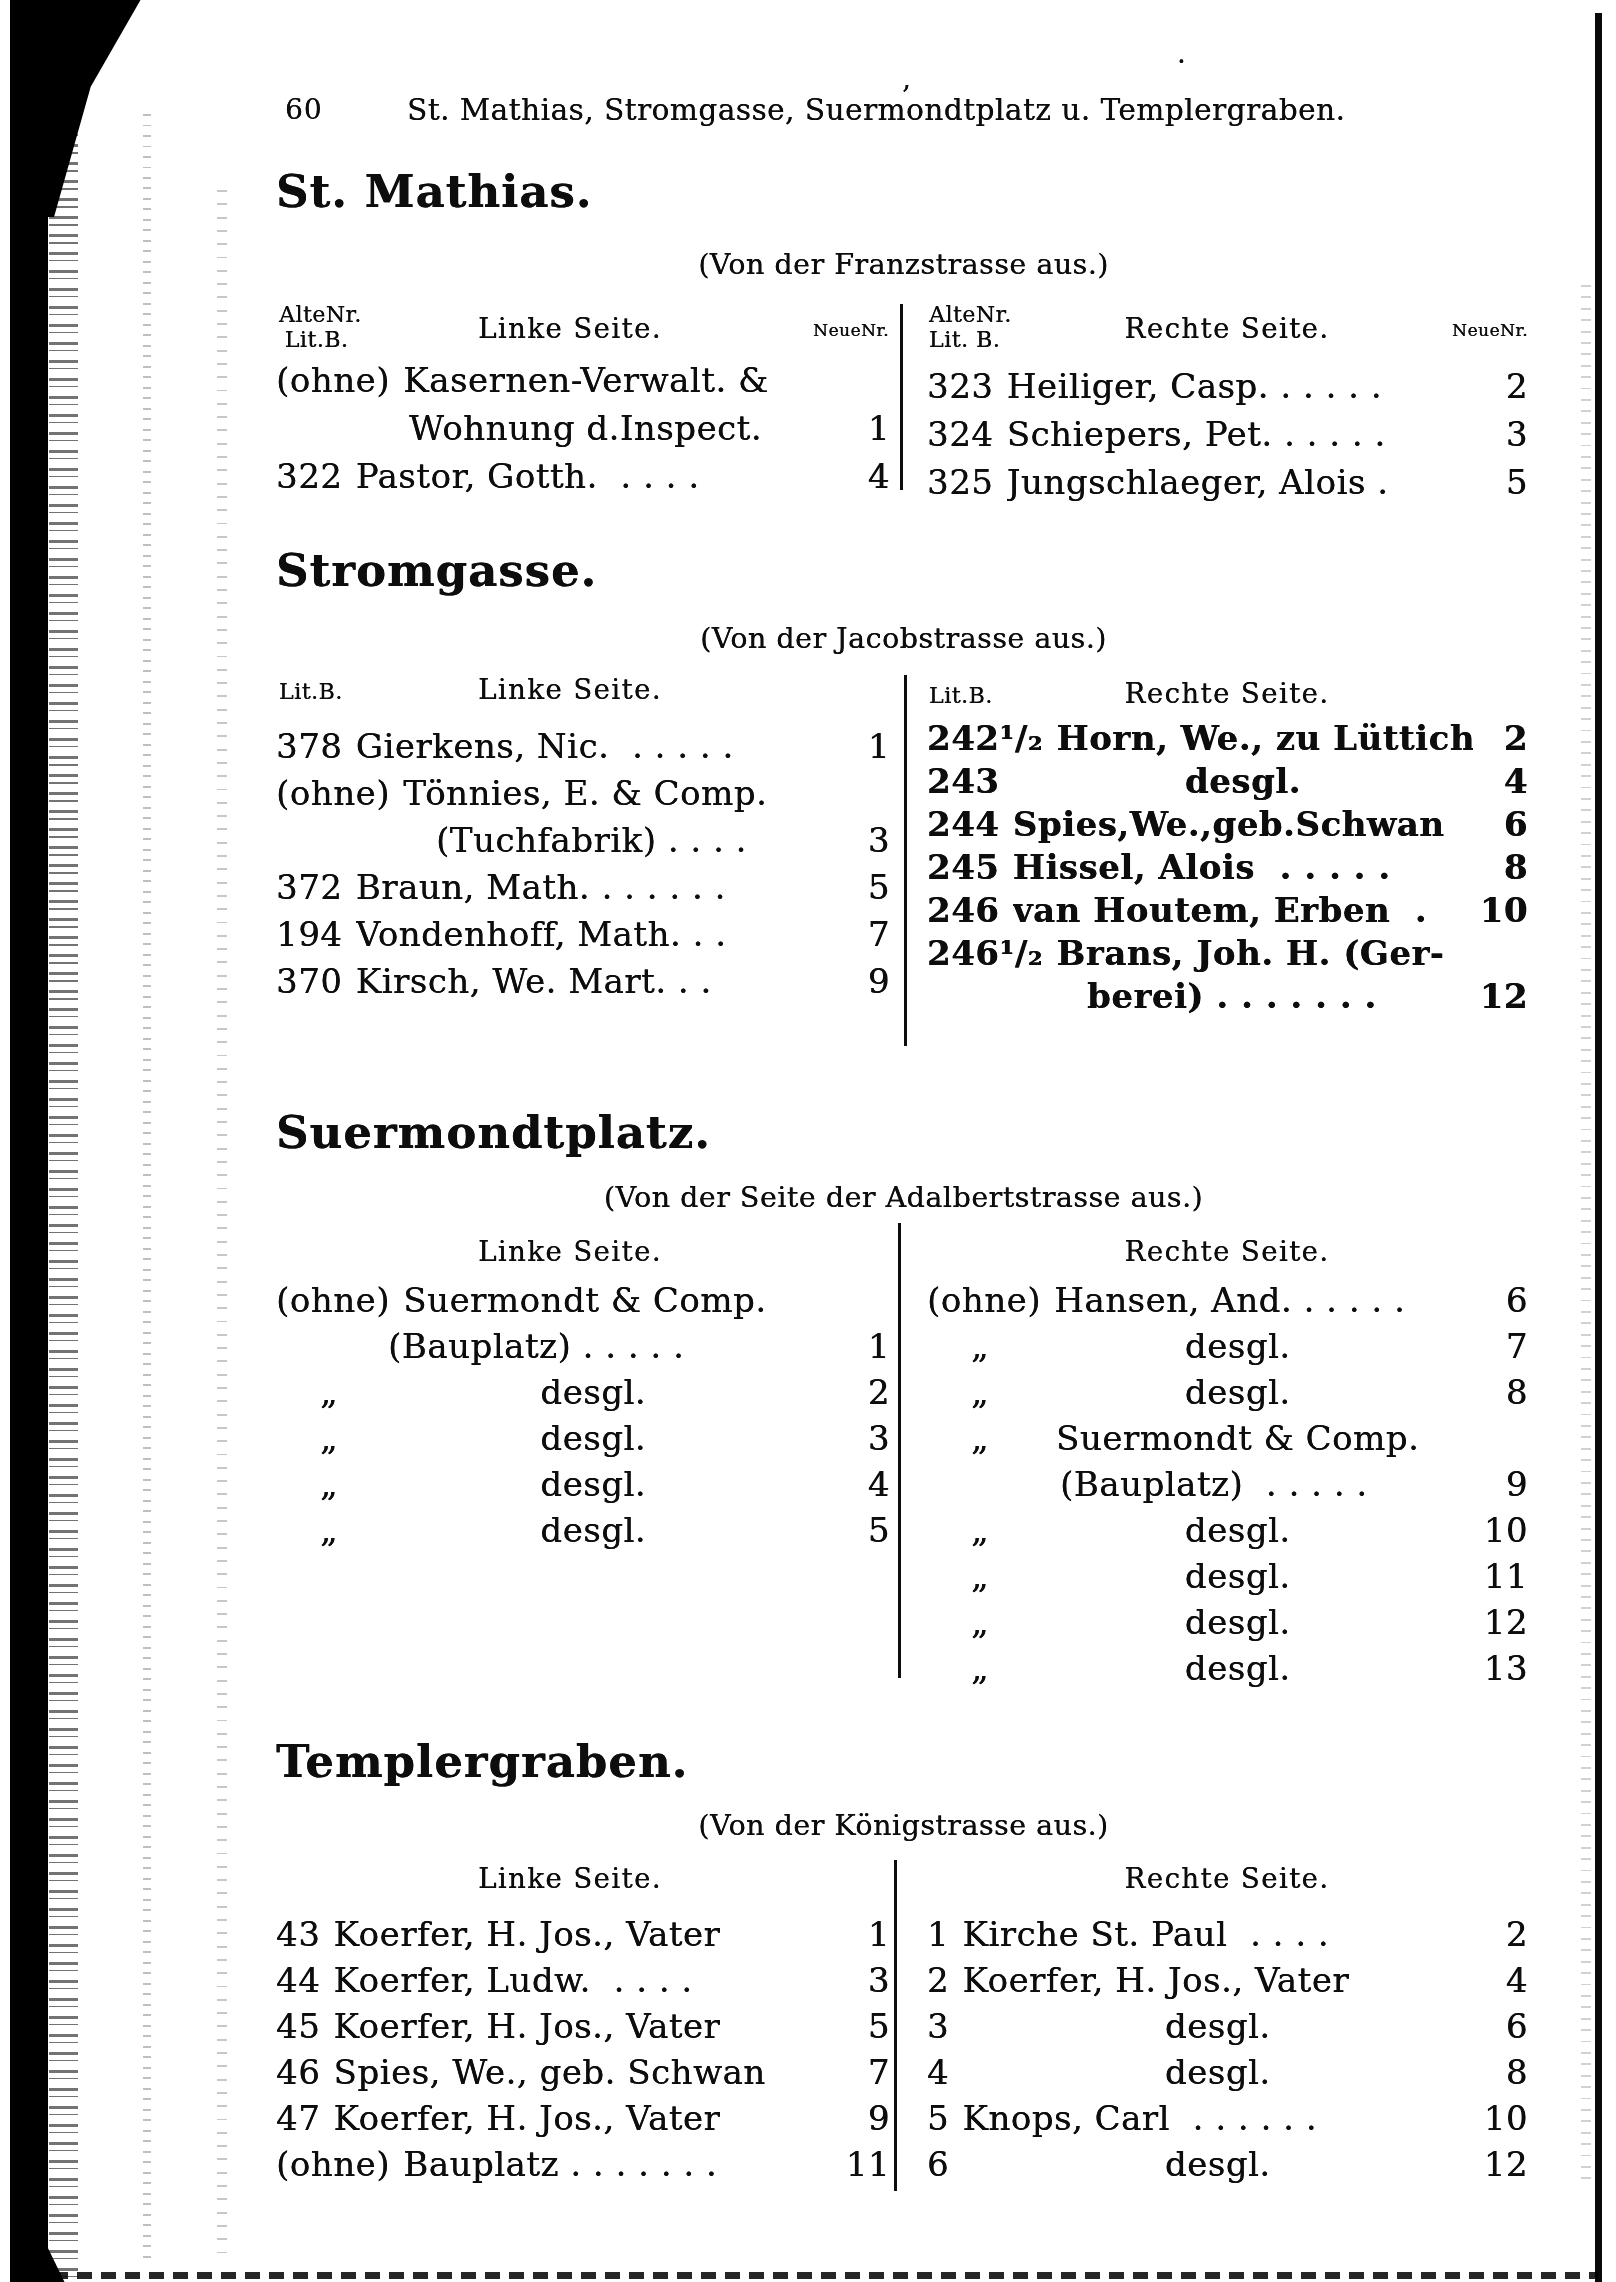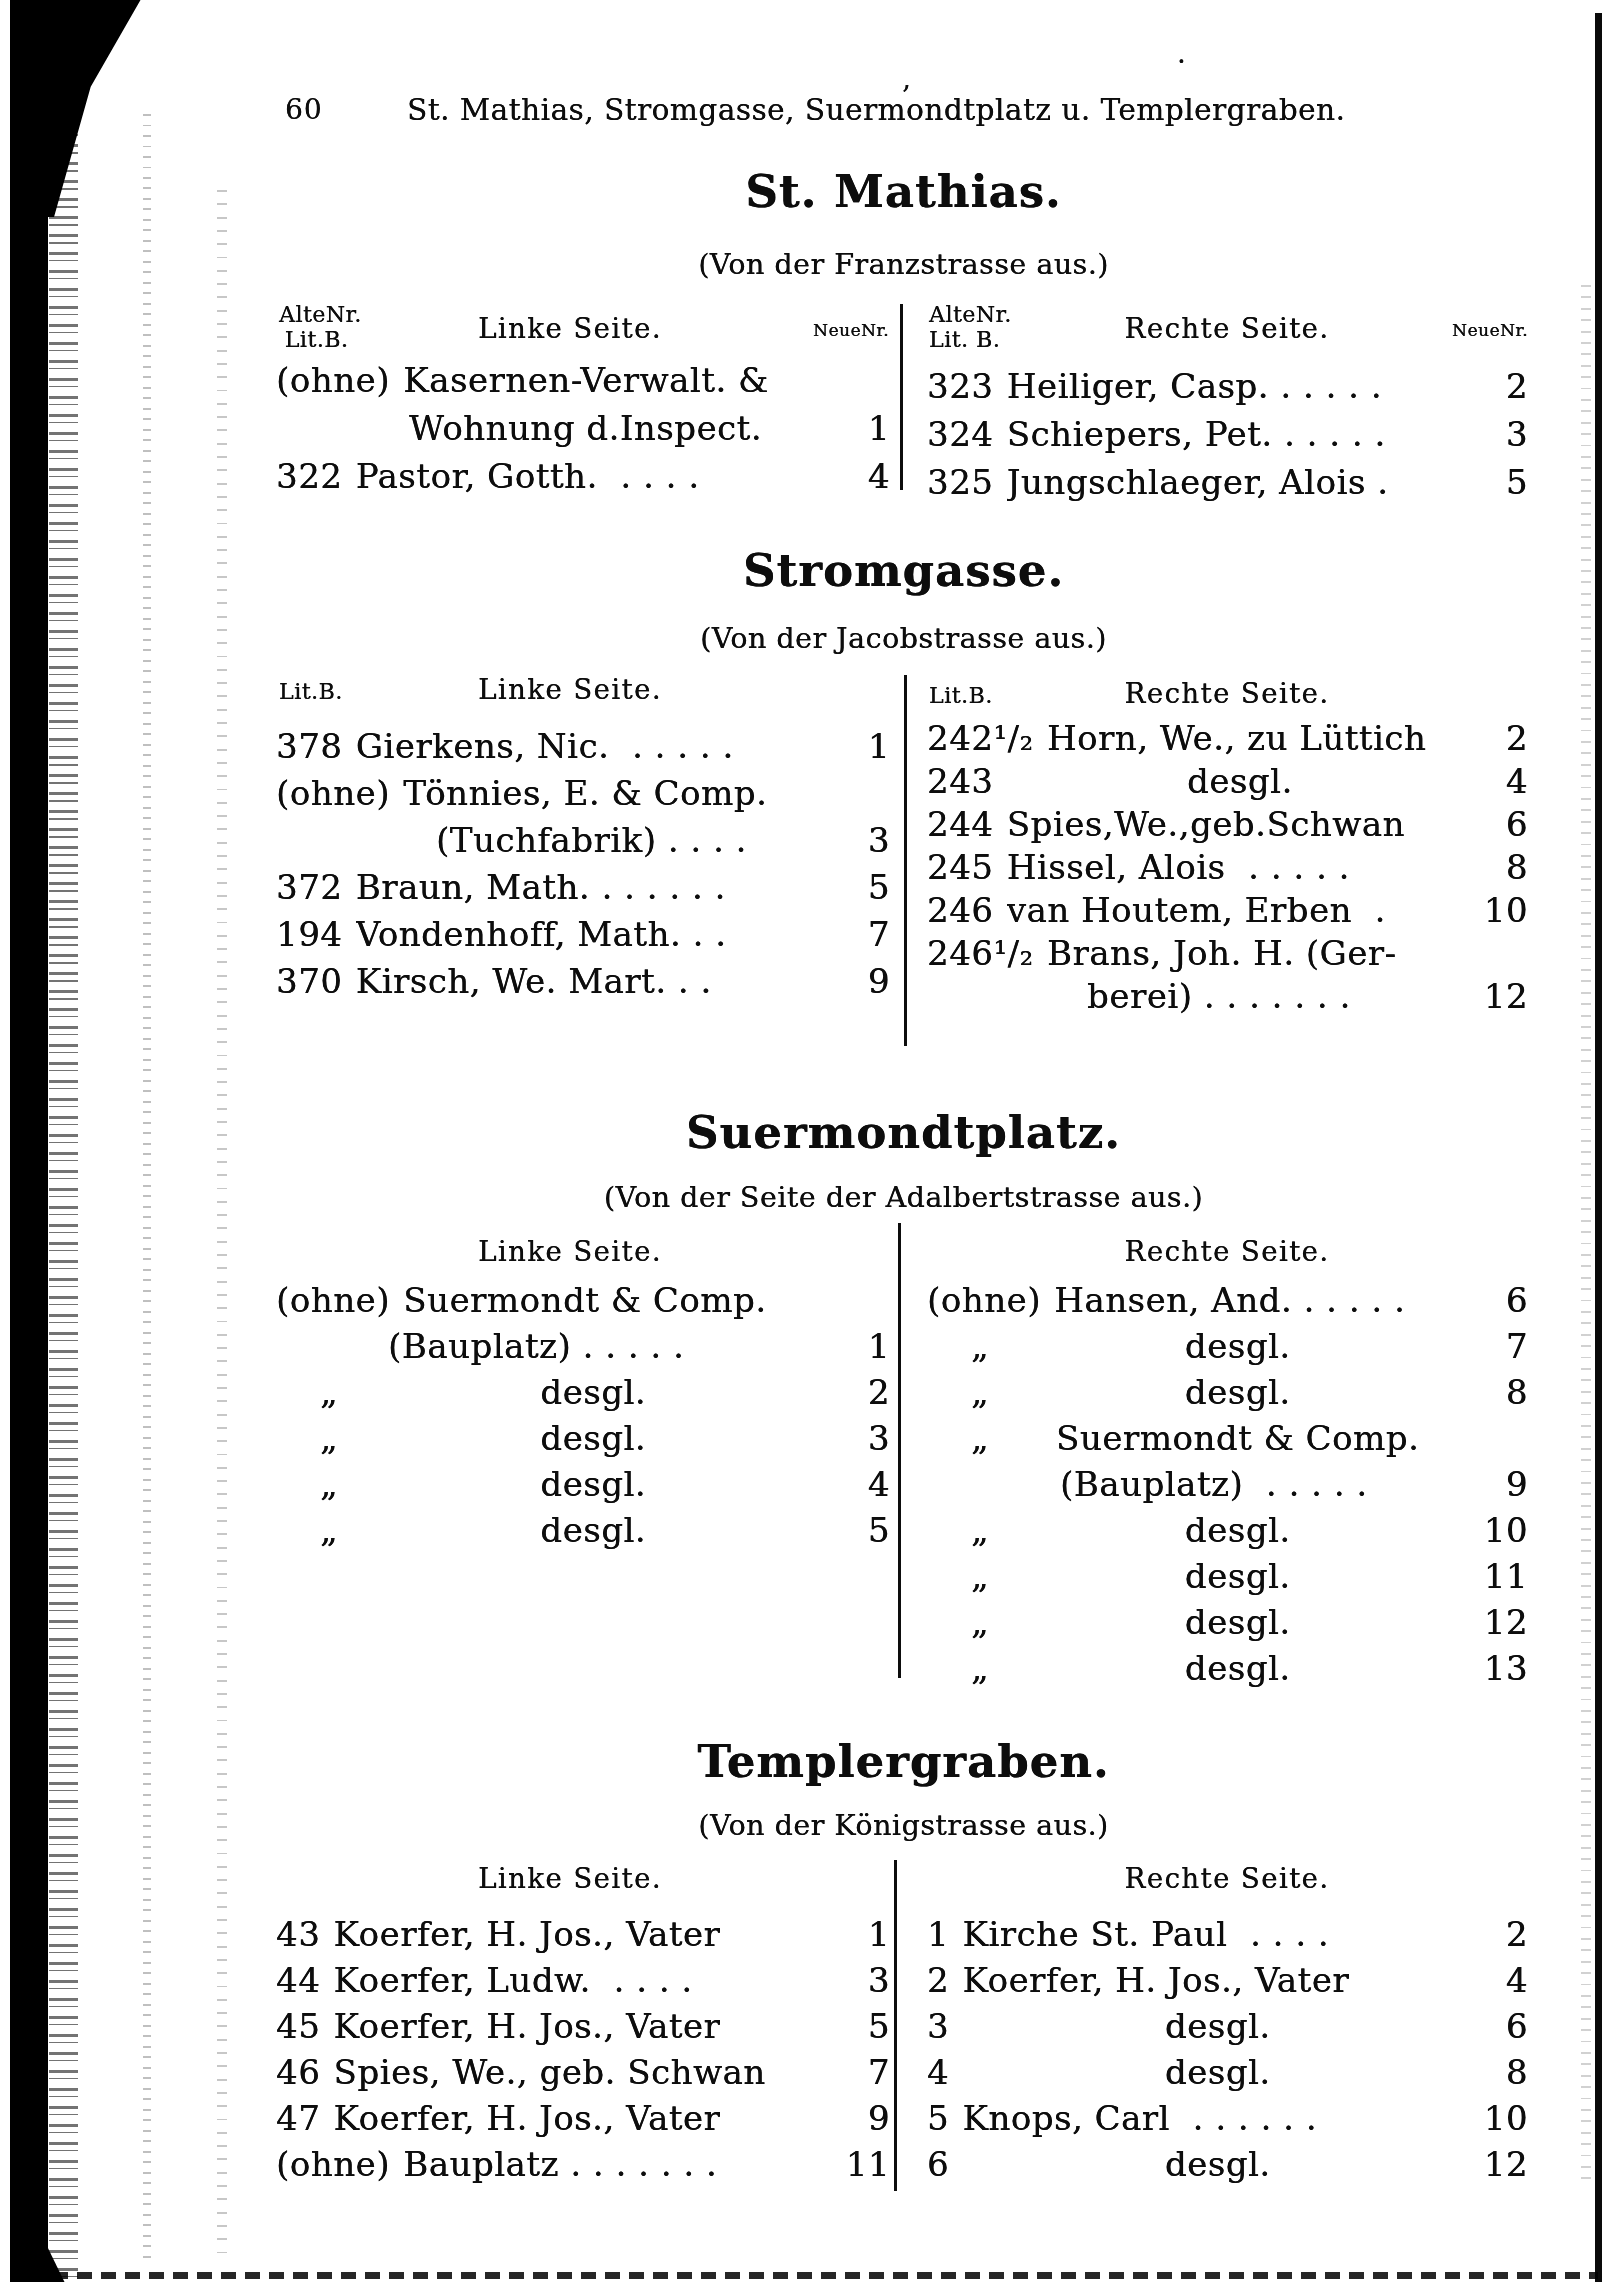--- a/index.html
+++ b/index.html
@@ -8,34 +8,34 @@
     font-family:"DejaVu Serif", serif;color:#0d0d0d;overflow:hidden;
     text-shadow:0.3px 0 0 currentColor;
   }
   .abs{position:absolute;}
 
   
   .pgnum{font-size:28px;letter-spacing:1px;}
   .runtitle{font-size:29.5px;letter-spacing:0.5px;}
 
   
-  .title{font-weight:bold;font-size:45px;letter-spacing:1px;text-align:center;left:276px;width:1255px;}
+  .title{font-weight:bold;font-size:45px;letter-spacing:1px;left:276px;width:1255px;}
   .subtitle{font-size:28.5px;letter-spacing:0.5px;text-align:center;left:276px;width:1255px;}
 
   
   .colhdr{font-size:27.6px;letter-spacing:1.4px;text-align:center;width:304px;}
   .corner{font-size:22px;line-height:25px;letter-spacing:0.5px;}
   .neuenr{font-size:17px;letter-spacing:0.5px;width:133px;text-align:right;}
 
   
   .col{position:absolute;}
   .col-l{width:614px;}
   .col-r{width:601px;}
   .row{display:flex;align-items:flex-end;font-size:34px;letter-spacing:0.5px;}
-  .lh50{height:48px;} .lh49{height:47px;} .lh48{height:46px;} .lh45{height:43px;}
+  .lh50{height:48px;} .lh49{height:47px;} .lh48{height:46px;} .lh45{height:43px;font-weight:bold;}
   .old{white-space:pre;margin-right:13.3px;}
   .nm{flex:1;white-space:pre;overflow:hidden;}
   .new{width:55px;text-align:right;white-space:pre;}
   .center .nm{text-align:center;}
   .ditto .old{padding-left:44px;}
   .ind-a .nm{padding-left:112px;}
   .ind-b .nm{padding-left:133px;}
   .ind-c .nm{padding-left:160px;}
 
   .vline{position:absolute;width:2.9px;background:#0d0d0d;}

